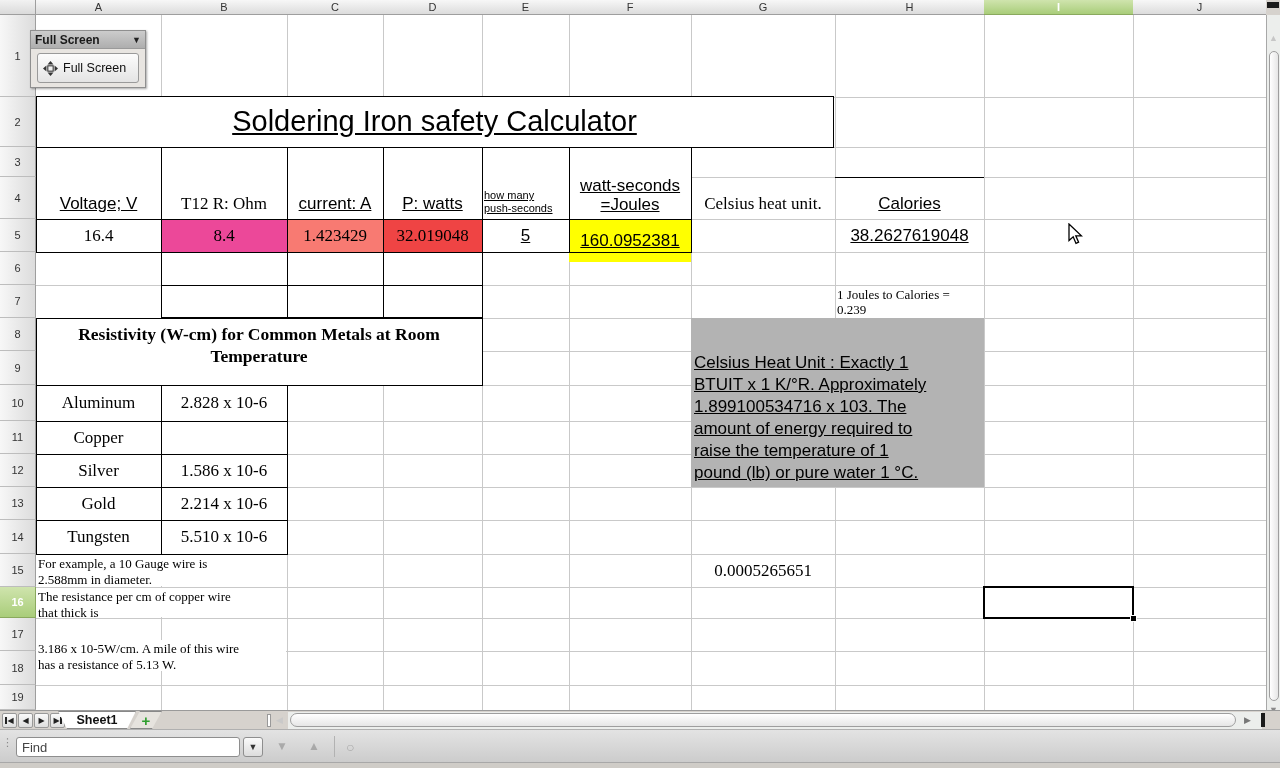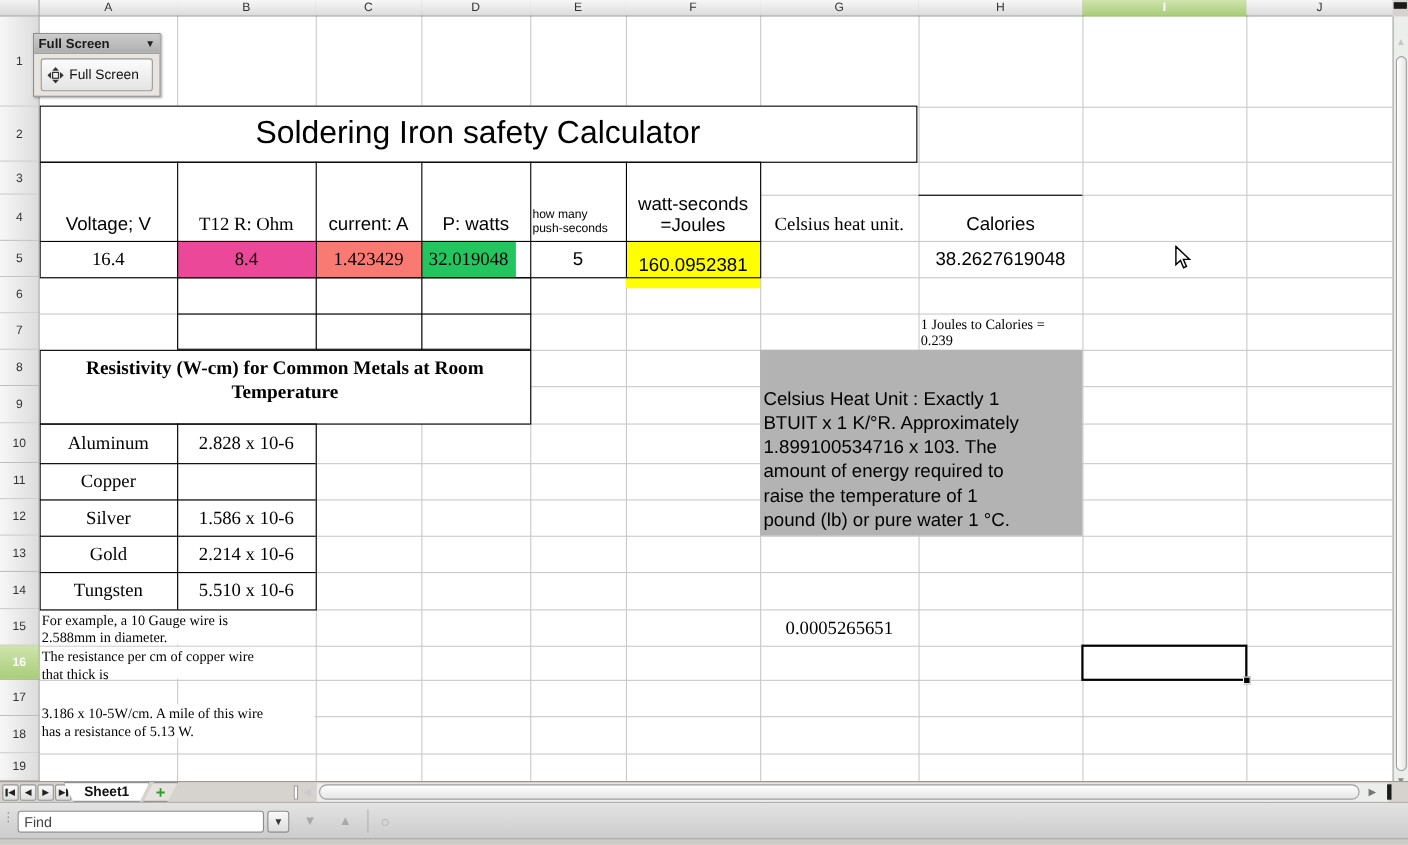--- a/index.html
+++ b/index.html
@@ -19,21 +19,21 @@
     border-right:1px solid #9e9e9e;border-bottom:1px solid #bdbdbd;
     font-size:11px;color:#333;display:flex;align-items:center;justify-content:center;}
   #corner{left:0;top:0;width:35px;height:14px;background:linear-gradient(#f2f2f2,#dadada);
     border-right:1px solid #9e9e9e;border-bottom:1px solid #9e9e9e;}
   .selhdr{background:linear-gradient(#cfe4ad,#a9cd7a) !important;color:#fff !important;
     font-weight:bold;border-color:#8aa95e !important;}
   
   .cell{position:absolute;display:flex;align-items:center;justify-content:center;
     font-size:17px;color:#000;box-sizing:border-box;}
   .serif{font-family:"Liberation Serif",serif;}
-  .sans{font-family:"Liberation Sans",sans-serif;}
+  .sans{font-family:"Liberation Sans",sans-serif;text-decoration:underline;}
   .bottom{align-items:flex-end;padding-bottom:5px;}
   .pre{white-space:pre-line;}
   .bb{position:absolute;background:#000;}
   .bx{position:absolute;border:1px solid #000;box-sizing:border-box;pointer-events:none;}
   
   #selbox{position:absolute;left:983px;top:586px;width:151px;height:33px;border:2px solid #000;box-sizing:border-box;}
   #fillhandle{position:absolute;left:1130px;top:615px;width:7px;height:7px;background:#000;border:1px solid #fff;box-sizing:border-box;}
   
   #fstb{position:absolute;left:30px;top:30px;width:116px;height:58px;background:#e8e5e1;
     border:1px solid #8f8f8f;box-shadow:1px 1px 2px rgba(0,0,0,.35);box-sizing:border-box;}
@@ -132,21 +132,21 @@
     <div class="cell sans bottom pre" style="left:482px;top:147px;width:87px;height:72px;background:#fff;font-size:11px;line-height:13px;justify-content:flex-start;padding-left:2px;padding-bottom:4px;text-align:left;">how many
 push-seconds</div>
     <div class="cell sans bottom pre" style="left:569px;top:147px;width:122px;height:72px;background:#fff;line-height:19px;text-align:center;">watt-seconds
 =Joules</div>
     <div class="cell serif bottom" style="left:691px;top:177px;width:144px;height:42px;">Celsius heat unit.</div>
     <div class="cell sans bottom" style="left:835px;top:177px;width:149px;height:42px;">Calories</div>
 
     <div class="cell serif" style="left:36px;top:219px;width:125px;height:33px;background:#fff;">16.4</div>
     <div class="cell serif" style="left:161px;top:219px;width:126px;height:33px;background:#ec4899;">8.4</div>
     <div class="cell serif" style="left:287px;top:219px;width:96px;height:33px;background:#f87a72;">1.423429</div>
-    <div class="cell serif" style="left:383px;top:219px;width:86px;height:33px;background:#22c55e;">32.019048</div>
+    <div class="cell serif" style="left:383px;top:219px;width:99px;height:33px;background:#ef4444;">32.019048</div>
     <div class="cell sans" style="left:482px;top:219px;width:87px;height:33px;background:#fff;">5</div>
     <div class="cell sans" style="left:569px;top:219px;width:122px;height:43px;background:#ffff00;">160.0952381</div>
     <div class="cell sans" style="left:835px;top:219px;width:149px;height:33px;">38.2627619048</div>
 
     <div class="cell serif pre" style="left:835px;top:285px;width:148px;height:51px;font-size:13px;line-height:15px;justify-content:flex-start;align-items:flex-start;padding:2px 0 0 2px;text-align:left;">1 Joules to Calories =
 0.239</div>
 
     <div class="cell sans pre" style="left:691px;top:318px;width:293px;height:169px;background:#b3b3b3;font-size:17px;line-height:22px;
                 justify-content:flex-start;align-items:flex-end;padding:0 0 3px 3px;text-align:left;">Celsius Heat Unit : Exactly 1
 BTUIT x 1 K/°R. Approximately

